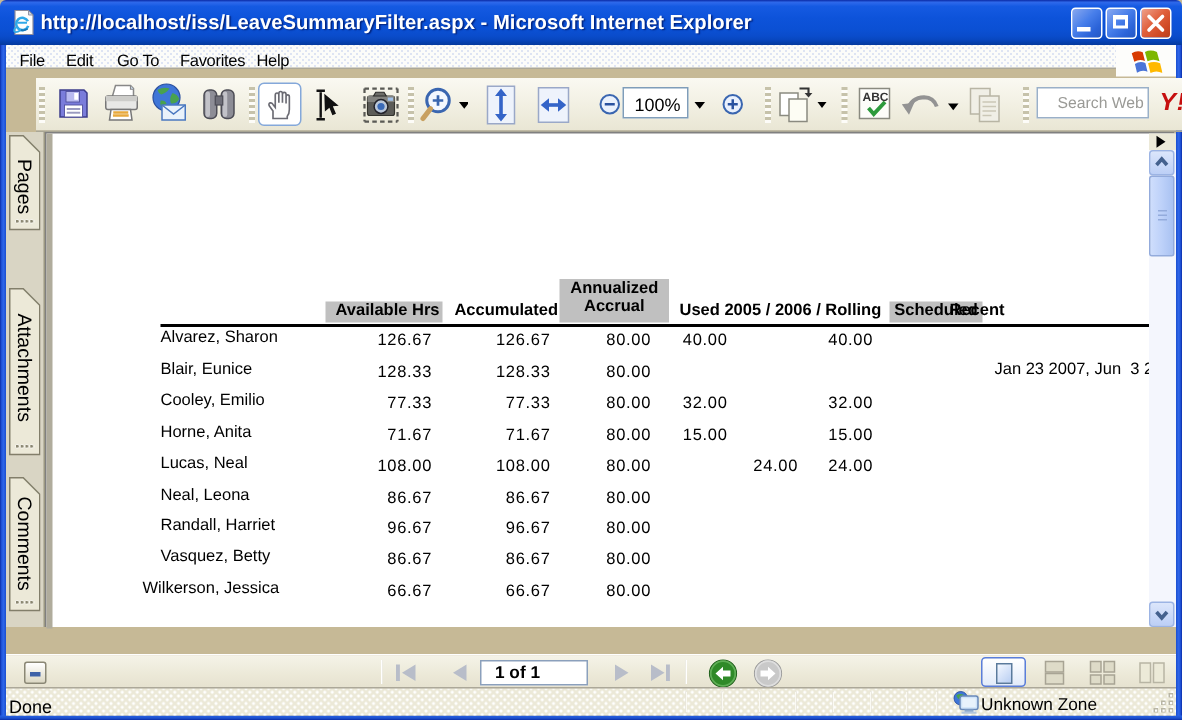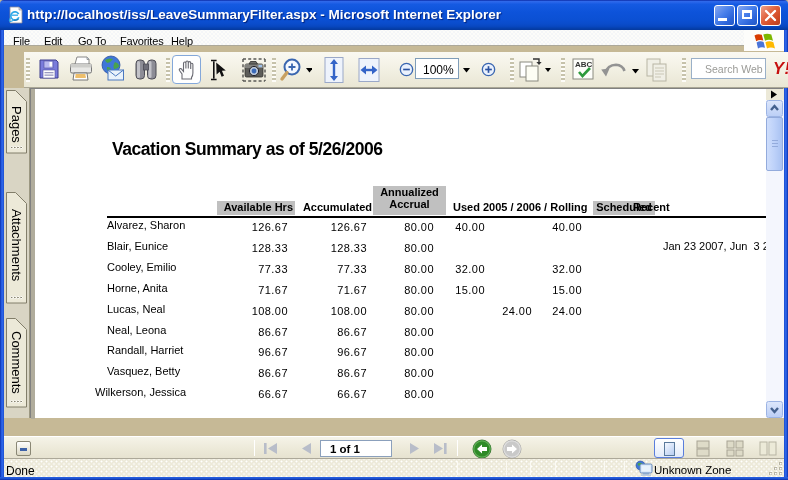--- a/index.html
+++ b/index.html
@@ -272,21 +272,20 @@
       <svg width="21" height="90" style="position:absolute;left:0;top:0;">
           <path d="M0.5 0.5 L9.5 0.5 L20.5 11.5 L20.5 89 L0.5 89 Z" fill="#ece9d8" stroke="#827e6a" stroke-width="1"></path>
         </svg>
       <div class="txt" style="top:13px;">Comments</div>
         <div class="tgrip" style="bottom:5px;"></div>
     </div>
   </div>
 
   <div id="docarea">
     <div id="graystrip"></div>
-    <div id="doctitle">Vacation Summary as of 5/26/2006</div>
 
     <div class="hdr hdrbox" style="left:186px;top:112px;width:78px;height:14px;text-align:right;padding-right:2px;">Available Hrs</div>
     <div class="hdr" style="left:271px;top:112px;width:70px;text-align:right;">Accumulated</div>
     <div class="hdr hdrbox" style="left:342px;top:97px;width:73px;height:29px;text-align:center;">Annualized<br>Accrual</div>
     <div class="hdr" style="left:422px;top:112px;">Used 2005 / 2006 / Rolling</div>
     <div class="hdr hdrbox" style="left:562px;top:112px;width:62px;height:14px;text-align:center;">Scheduled</div>
     <div class="hdr" style="left:602px;top:112px;">Recent</div>
     <div id="rule"></div>
 
     <div class="cell" style="left:76px;top:130px;">Alvarez, Sharon</div>

